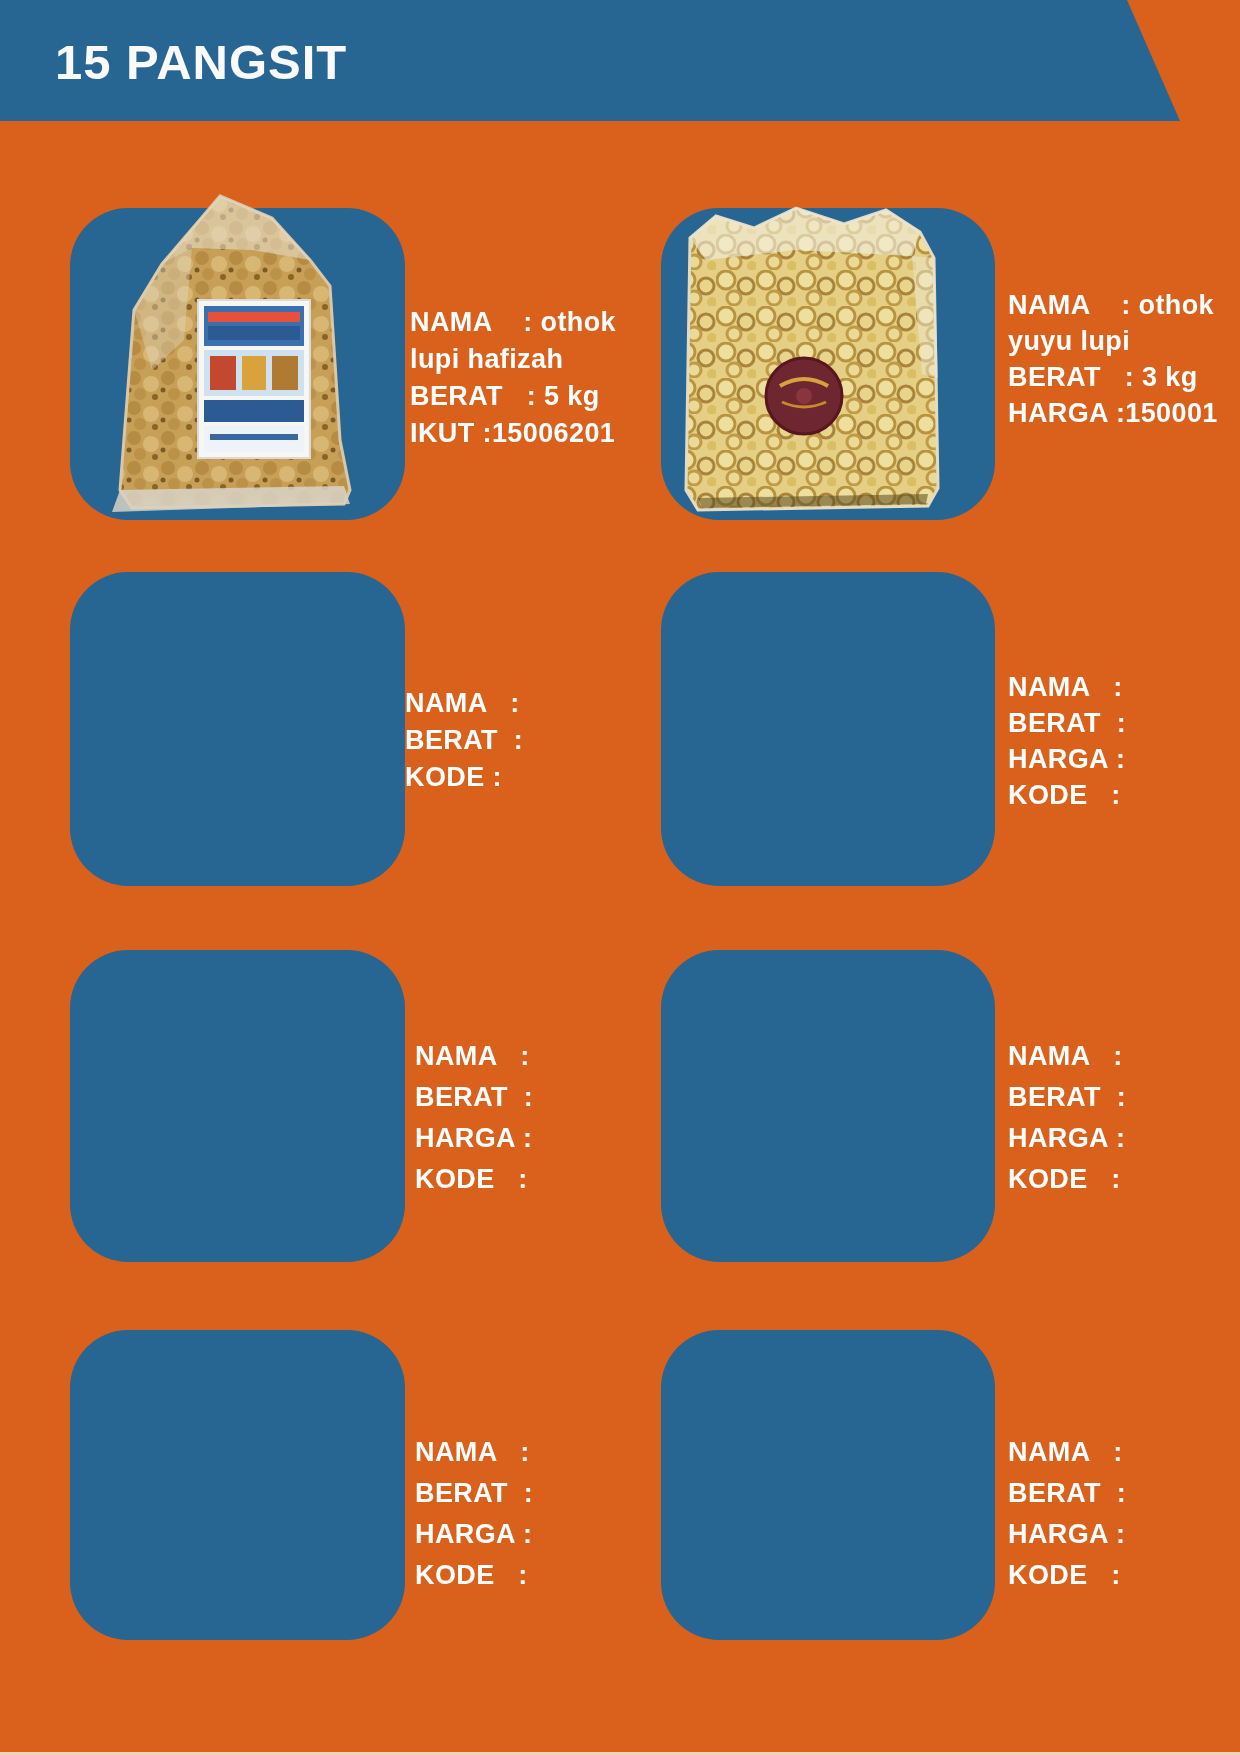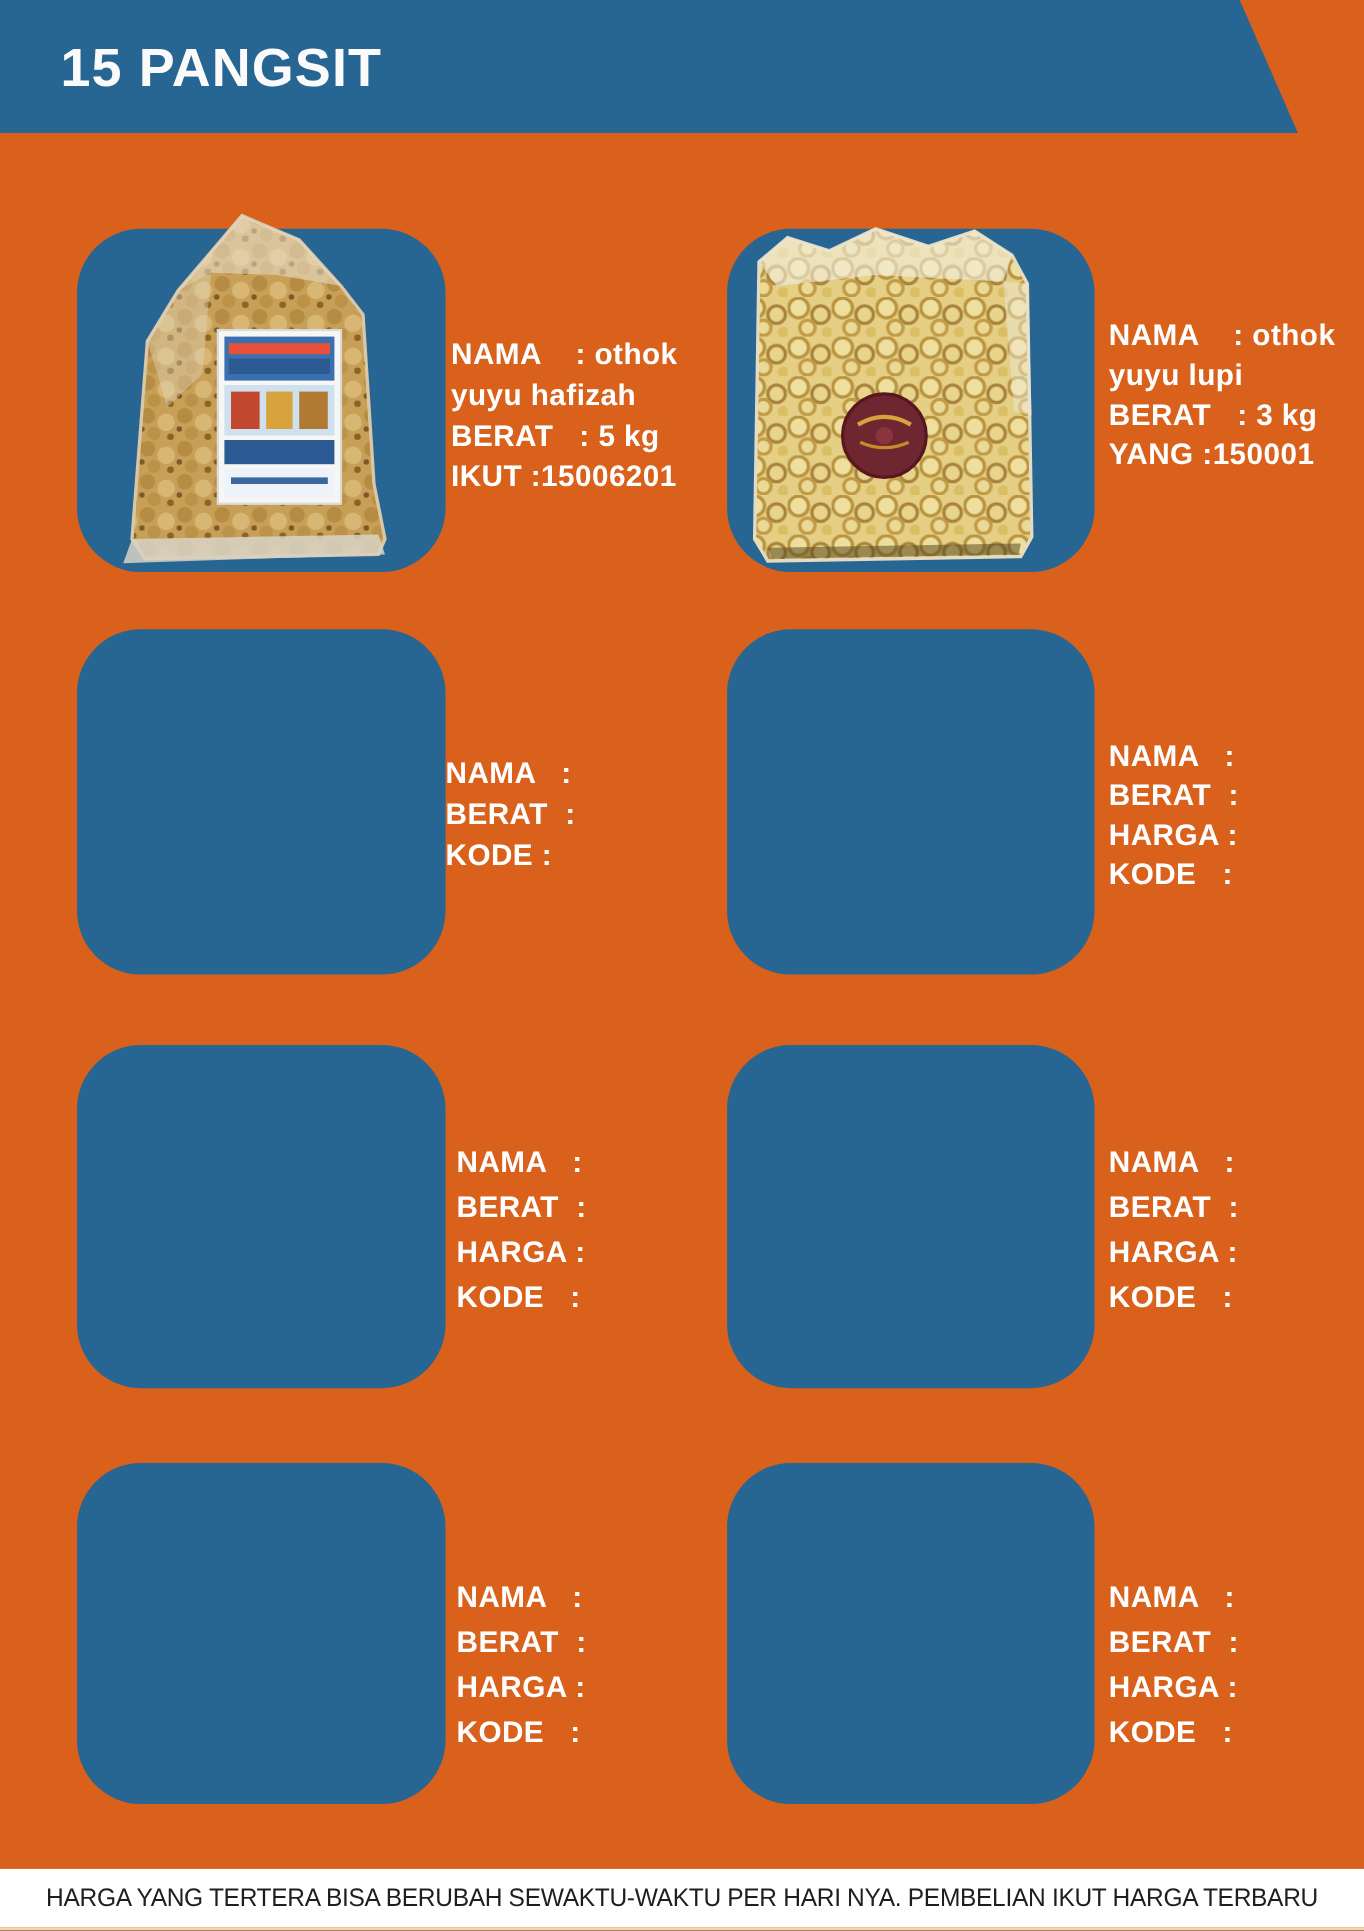--- a/index.html
+++ b/index.html
@@ -96,21 +96,21 @@
       <rect x="116" y="136" width="92" height="14" fill="#2C5B94"></rect>
       <rect x="112" y="160" width="100" height="46" fill="#CFE0EE"></rect>
       <rect x="118" y="166" width="26" height="34" fill="#C2492F"></rect>
       <rect x="150" y="166" width="24" height="34" fill="#D8A23C"></rect>
       <rect x="180" y="166" width="26" height="34" fill="#B07A33"></rect>
       <rect x="112" y="210" width="100" height="22" fill="#2C5B94"></rect>
       <rect x="112" y="236" width="100" height="26" fill="#EDF3F8"></rect>
       <rect x="118" y="244" width="88" height="6" fill="#39679E"></rect>
     </g>
   </svg>
-  <div class="labels lh37" style="left:410px;top:304px;"><span class="label-line">NAMA    : othok</span><span class="label-line">yuyu hafizah</span><span class="label-line">BERAT   : 5 kg</span><span class="label-line">IKUT :15006201</span></div>
+  <div class="labels lh37" style="left:410px;top:304px;"><span class="label-line">NAMA    : othok</span><span class="label-line">lupi hafizah</span><span class="label-line">BERAT   : 5 kg</span><span class="label-line">IKUT :15006201</span></div>
 
   <div class="square" style="left:661px;top:208px;width:334px;height:312px;"></div>
   <svg class="bag" style="left:676px;top:198px;" width="276" height="322" viewBox="0 0 276 322">
     <defs>
       <pattern id="snackB" width="40" height="36" patternUnits="userSpaceOnUse">
         <rect width="40" height="36" fill="#E4CF85"></rect>
         <circle cx="10" cy="10" r="9" fill="#EFDF9E" stroke="#B89440" stroke-width="3"></circle>
         <circle cx="30" cy="16" r="8" fill="#E8D48B" stroke="#A8833B" stroke-width="3"></circle>
         <circle cx="18" cy="28" r="7" fill="#EADA96" stroke="#C19A45" stroke-width="3"></circle>
         <circle cx="36" cy="32" r="5" fill="#D9BE62"></circle>
@@ -124,38 +124,35 @@
 
     <g>
       <circle cx="128" cy="198" r="38" fill="#6E2630" stroke="#58161F" stroke-width="3"></circle>
       <path d="M104 188 q24 -14 48 0" stroke="#D8A23C" stroke-width="4" fill="none"></path>
       <path d="M106 204 q22 10 44 0" stroke="#C98A2E" stroke-width="3" fill="none"></path>
       <circle cx="128" cy="198" r="8" fill="#8A3440"></circle>
     </g>
 
     <path d="M22 300 L252 296 L250 306 L26 310 Z" fill="#5A4A20" opacity="0.55"></path>
   </svg>
-  <div class="labels lh36" style="left:1008px;top:287px;"><span class="label-line">NAMA    : othok</span><span class="label-line">yuyu lupi</span><span class="label-line">BERAT   : 3 kg</span><span class="label-line">YANG :150001</span></div>
+  <div class="labels lh36" style="left:1008px;top:287px;"><span class="label-line">NAMA    : othok</span><span class="label-line">yuyu lupi</span><span class="label-line">BERAT   : 3 kg</span><span class="label-line">HARGA :150001</span></div>
 
   <div class="square" style="left:70px;top:572px;width:335px;height:314px;"></div>
   <div class="labels lh37" style="left:405px;top:685px;"><span class="label-line">NAMA   :</span><span class="label-line">BERAT  :</span><span class="label-line">KODE :</span></div>
 
   <div class="square" style="left:661px;top:572px;width:334px;height:314px;"></div>
   <div class="labels lh36" style="left:1008px;top:669px;"><span class="label-line">NAMA   :</span><span class="label-line">BERAT  :</span><span class="label-line">HARGA :</span><span class="label-line">KODE   :</span></div>
 
   <div class="square" style="left:70px;top:950px;width:335px;height:312px;"></div>
   <div class="labels lh40" style="left:415px;top:1036px;"><span class="label-line">NAMA   :</span><span class="label-line">BERAT  :</span><span class="label-line">HARGA :</span><span class="label-line">KODE   :</span></div>
 
   <div class="square" style="left:661px;top:950px;width:334px;height:312px;"></div>
   <div class="labels lh40" style="left:1008px;top:1036px;"><span class="label-line">NAMA   :</span><span class="label-line">BERAT  :</span><span class="label-line">HARGA :</span><span class="label-line">KODE   :</span></div>
 
   <div class="square" style="left:70px;top:1330px;width:335px;height:310px;"></div>
   <div class="labels lh40" style="left:415px;top:1432px;"><span class="label-line">NAMA   :</span><span class="label-line">BERAT  :</span><span class="label-line">HARGA :</span><span class="label-line">KODE   :</span></div>
 
   <div class="square" style="left:661px;top:1330px;width:334px;height:310px;"></div>
   <div class="labels lh40" style="left:1008px;top:1432px;"><span class="label-line">NAMA   :</span><span class="label-line">BERAT  :</span><span class="label-line">HARGA :</span><span class="label-line">KODE   :</span></div>
 
-  <div class="footer">
-    <span class="footer-text">HARGA YANG TERTERA BISA BERUBAH SEWAKTU-WAKTU PER HARI NYA. PEMBELIAN IKUT HARGA TERBARU</span>
-  </div>
   <div class="bottom-strip"></div>
 
 </div>
 
 </body></html>

